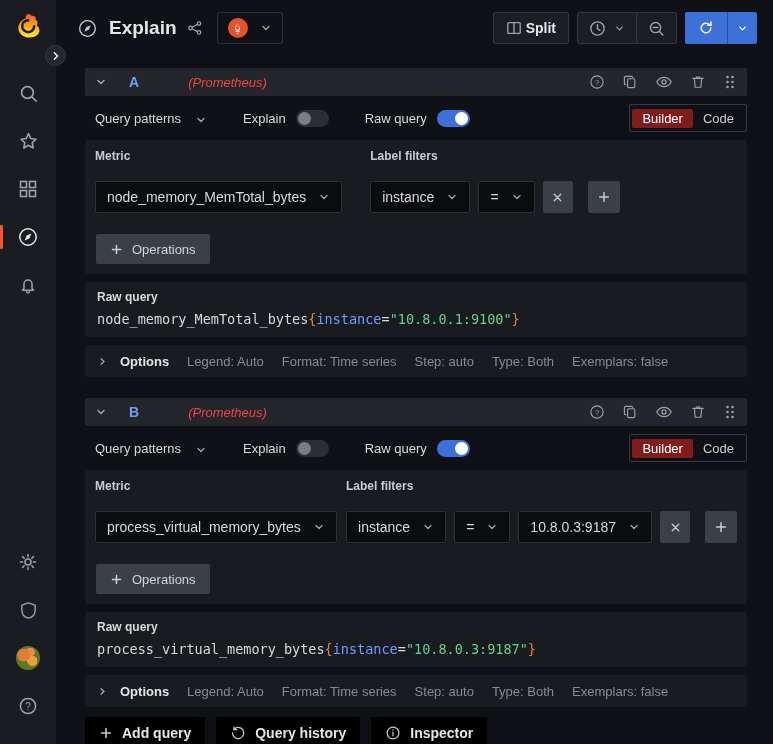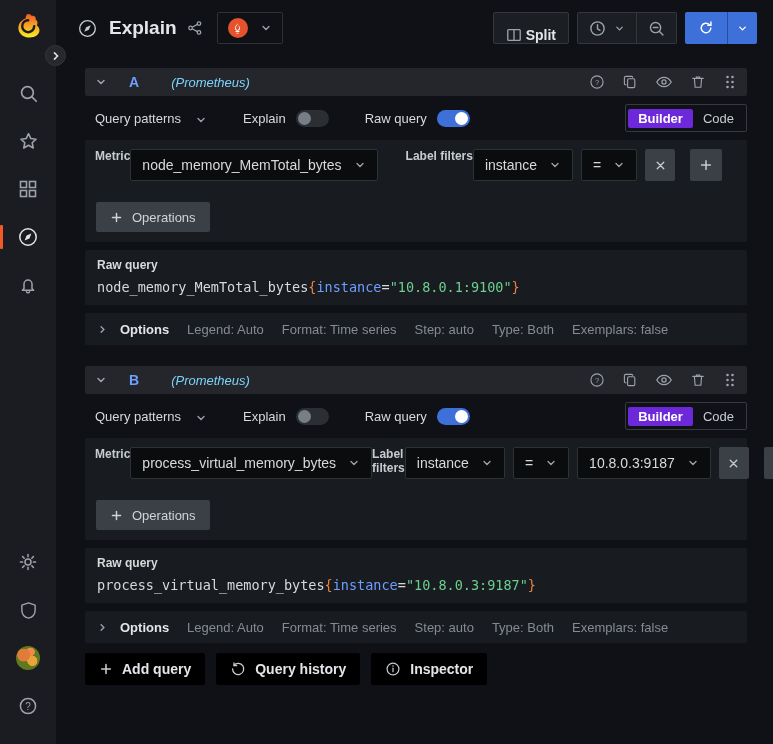--- a/index.html
+++ b/index.html
@@ -26,51 +26,51 @@
     radial-gradient(circle at 32% 38%,#e07b39 0 28%,transparent 30%),
     radial-gradient(circle at 68% 62%,#e8a33d 0 22%,transparent 24%),
     radial-gradient(circle at 60% 25%,#f0884a 0 18%,transparent 20%),#5f7a1e;cursor:pointer}
 
   
   .topbar{margin-left:56px;height:56px;display:flex;align-items:center;padding:0 16px 0 21px;background:#0f1116}
   .page-title{font-size:19px;font-weight:700;color:#e3e5e8;margin:0 10px 0 11px}
   .ds-picker{margin-left:14px;height:32px;display:flex;align-items:center;gap:12px;padding:0 10px;border:1px solid #2c3235;border-radius:2px;cursor:pointer;background:#0f1116}
   .prom-circle{width:20px;height:20px;border-radius:50%;background:var(--prometheus-orange);display:flex;align-items:center;justify-content:center}
   .tb-right{margin-left:auto;display:flex;align-items:center;gap:8px}
-  .tb-btn{height:32px;display:flex;align-items:flex-end;gap:4px;padding:0 12px;background:#1b1e23;border:1px solid #34373d;border-radius:2px;color:#e3e5e8;font-weight:700;font-size:14px;cursor:pointer}
+  .tb-btn{height:32px;display:flex;align-items:center;gap:4px;padding:0 12px;background:#1b1e23;border:1px solid #34373d;border-radius:2px;color:#e3e5e8;font-weight:700;font-size:14px;cursor:pointer}
   .tb-group{display:flex;height:32px;border:1px solid #34373d;border-radius:2px;background:#1b1e23}
   .tb-seg{display:flex;align-items:center;gap:8px;padding:0 11px;cursor:pointer}
   .tb-seg+.tb-seg{border-left:1px solid #34373d}
   .run-btn{display:flex;height:32px;border-radius:2px;background:var(--accent-blue);color:#fff;overflow:hidden}
   .run-seg{display:flex;align-items:center;justify-content:center;padding:0 13px;cursor:pointer}
   .run-seg+.run-seg{border-left:1px solid rgba(10,30,80,.45);padding:0 9px}
 
   
   .content{margin-left:56px;padding:12px 26px 0 29px}
   .qheader{height:28px;background:#24262b;border-radius:2px;display:flex;align-items:center;padding:0 10px;margin-bottom:7px}
   .qheader .caret{color:#9da2ab;cursor:pointer}
   .refid{color:var(--refid-blue);font-weight:700;font-size:14px;margin:0 10px 0 22px;cursor:pointer}
-  .ds-hint{color:#7dd3fc;font-style:italic;font-size:13px;margin-left:22px}
+  .ds-hint{color:#ef4444;font-style:italic;font-size:13px;margin-left:39px}
   .qh-icons{margin-left:auto;display:flex;align-items:center;gap:17px}
   .qh-icons .ico{cursor:pointer}
 
   .qtoolbar{height:30px;display:flex;align-items:center;margin-bottom:7px;padding-left:10px}
   .qp-btn{display:flex;align-items:flex-end;gap:14px;color:#d8d9da;font-size:13px;cursor:pointer}
   .tog-wrap{display:flex;align-items:center;gap:10px;margin-left:36px;font-size:13px;color:#d8d9da}
   .toggle{width:33px;height:17px;border-radius:9px;background:#2b2e33;position:relative;cursor:pointer}
   .toggle .knob{position:absolute;top:2px;left:2px;width:13px;height:13px;border-radius:50%;background:#787e86}
   .toggle.on{background:var(--accent-blue)}
   .toggle.on .knob{left:auto;right:2px;background:#fff}
   .bc-switch{margin-left:auto;display:flex;align-items:center;border:1px solid #36393f;border-radius:2px;padding:2px;height:28px}
   .bc-opt{padding:2px 10px;border-radius:2px;font-size:13px;color:#c7ccd1;cursor:pointer}
-  .bc-opt.active{background:#6d28d9;color:#fff;font-weight:700}
+  .bc-opt.active{background:#7f1d1d;color:#fff;font-weight:400}
 
   .editor-card{background:#181b20;border-radius:2px;padding:9px 10px 10px;margin-bottom:8px}
   .fields-row{display:flex;align-items:flex-end;gap:0}
-  .fgroup{display:flex;gap:0}
+  .fgroup{display:flex;flex-direction:column;gap:16px}
   .flabel{font-size:12px;font-weight:700;color:#c7ccd1;margin-bottom:2px}
   .select{height:32px;display:inline-flex;align-items:center;gap:12px;padding:0 11px;background:#0b0c0e;border:1px solid #2c3235;border-radius:2px;font-size:14px;color:#d8d9da;cursor:pointer;white-space:nowrap}
   .filters-line{display:flex;align-items:center;gap:8px}
   .sq-btn{width:30px;height:32px;background:#3b3f46;border-radius:2px;border:none;color:#c7ccd1;display:flex;align-items:center;justify-content:center;cursor:pointer}
   .plus-btn{margin-left:7px;width:32px;height:32px}
   .gap-metric{width:28px}
   .ops-btn{margin-top:21px;margin-left:1px;height:30px;display:inline-flex;align-items:center;gap:9px;padding:0 14px;background:#3b3f46;border:none;border-radius:2px;color:#cfd4da;font-size:13px;font-weight:400;cursor:pointer}
 
   .raw-card{background:#181b20;border-radius:2px;padding:8px 12px 10px;margin-bottom:8px}
   .raw-label{font-size:12px;font-weight:700;color:#d8d9da;margin-bottom:7px}

